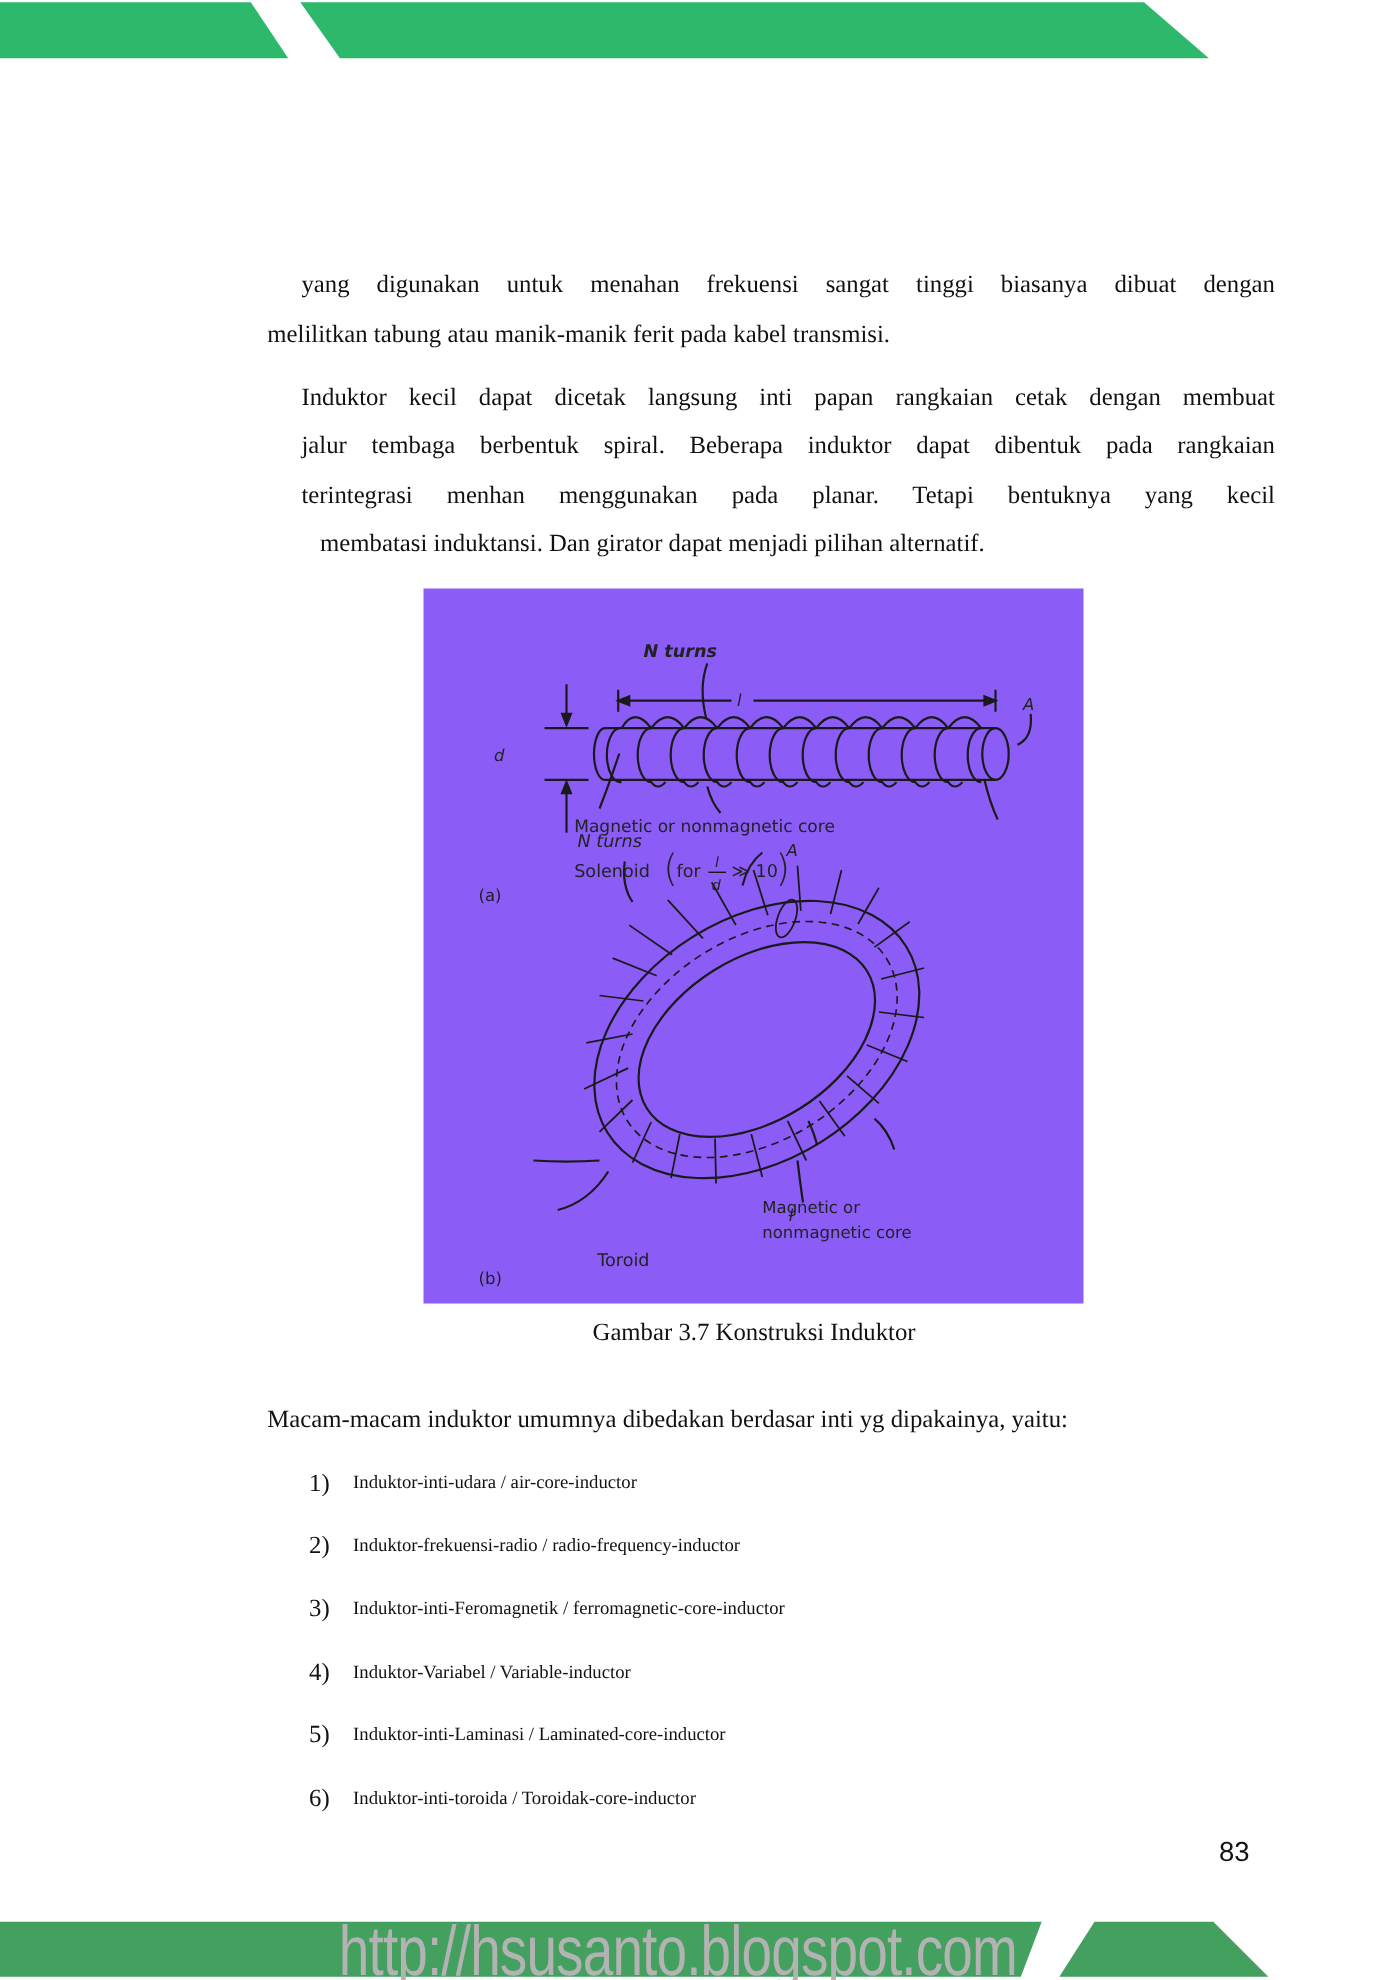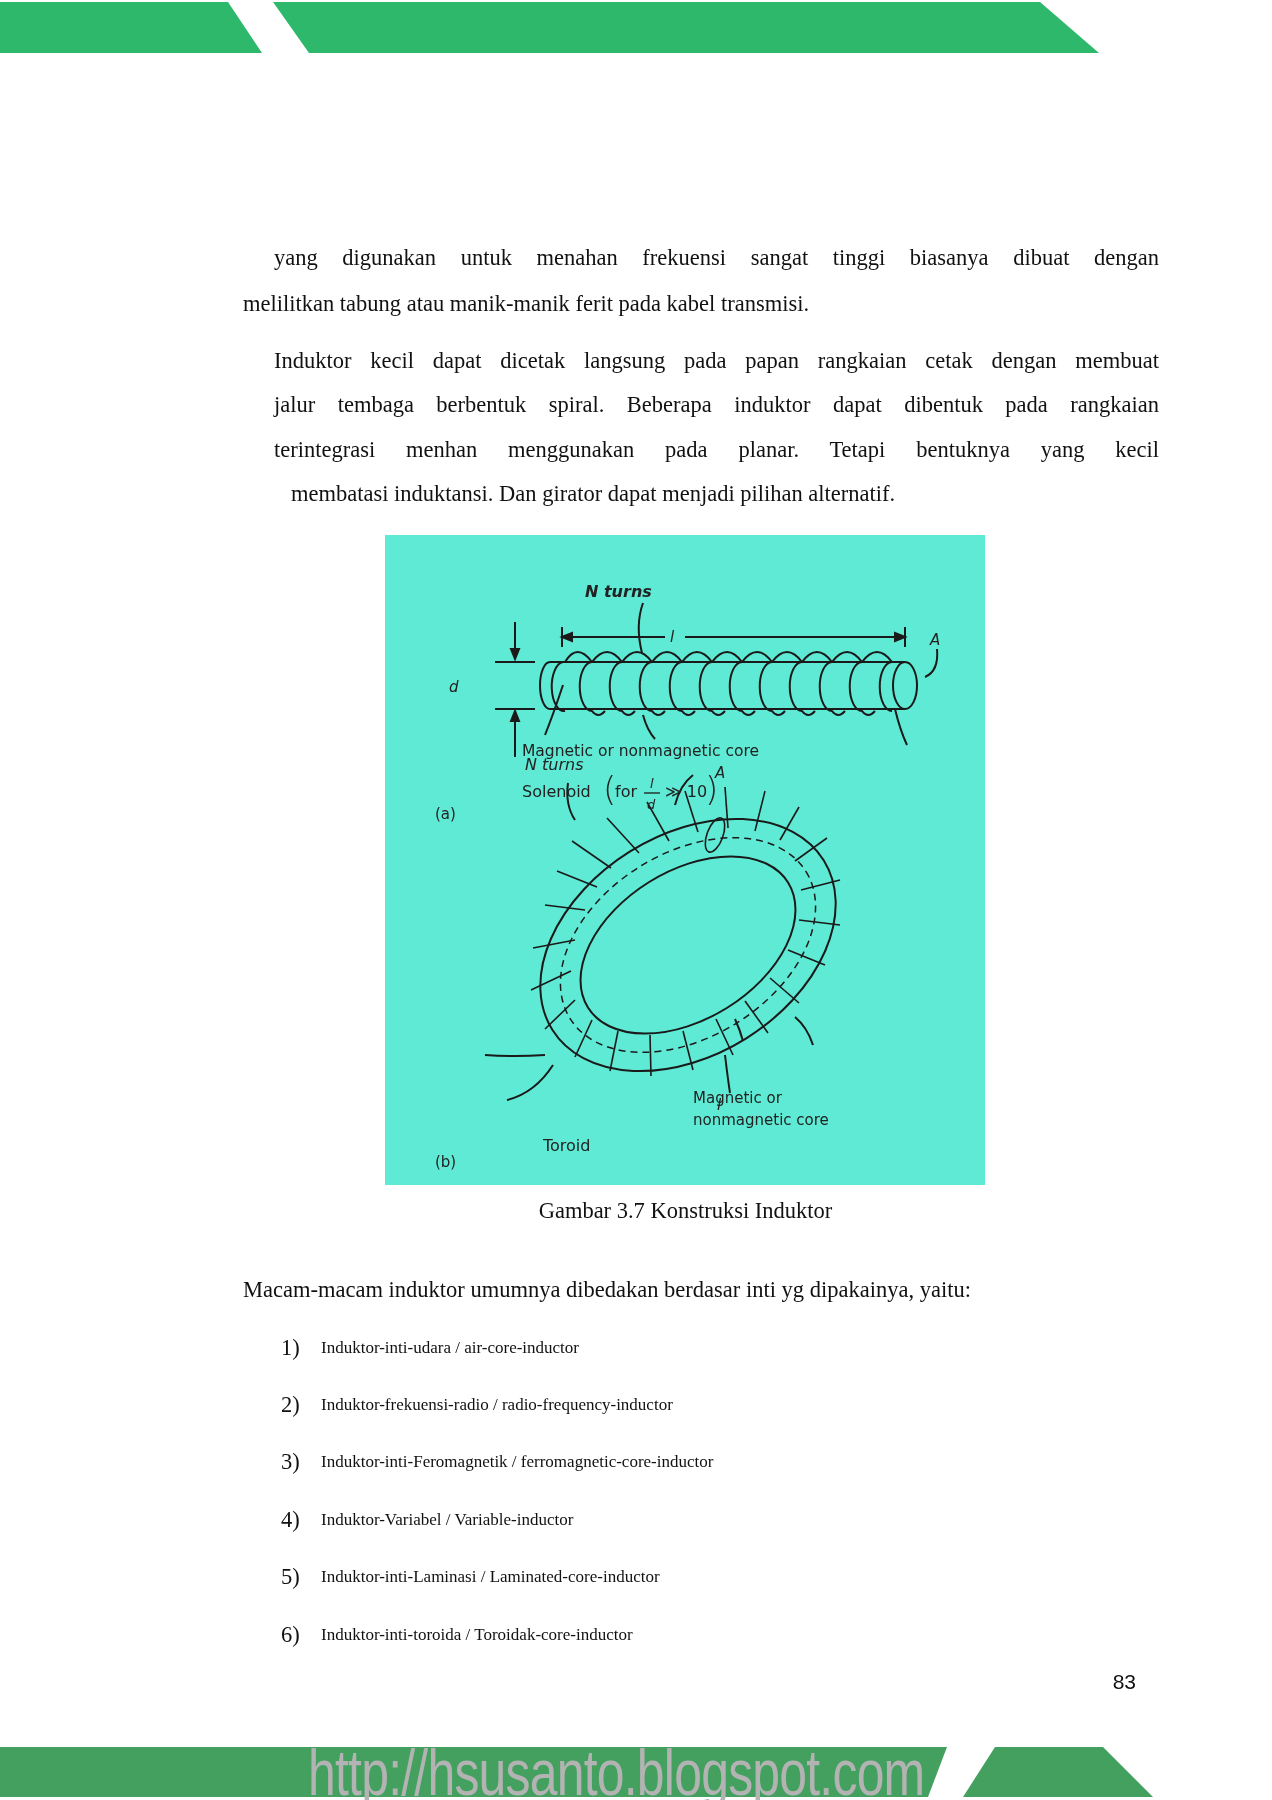--- a/index.html
+++ b/index.html
@@ -6,42 +6,42 @@
   body { width:1272px; height:1800px; position:relative; background:#ffffff; overflow:hidden;
          font-family:"Liberation Serif", serif; color:#111; }
   .band { position:absolute; left:0; top:0; width:1272px; }
   .para-line { position:absolute; left:243px; width:885px; font-size:22.5px; line-height:26px;
                white-space:nowrap; }
   .justify { text-align:justify; text-align-last:justify;margin-left:31px; }
   .caption { position:absolute; left:243px; width:885px; text-align:center; font-size:22.5px; line-height:26px; }
   .list-num { position:absolute; left:281px; font-size:22.5px; line-height:26px; }
   .list-text { position:absolute; left:321px; font-size:17px; line-height:26px; white-space:nowrap; }
   .page-num { position:absolute; left:1096px; top:1670px; width:40px; text-align:right;
-              font-family:"Liberation Sans", sans-serif; font-size:21px; }
+              font-family:"Liberation Sans", sans-serif; font-size:25px; }
   .watermark { position:absolute; left:308px; top:1738px; font-family:"Liberation Sans", sans-serif;
                font-size:64px; color:#b3b3b3; letter-spacing:-1px; transform:scaleX(0.78);
                transform-origin:left top; white-space:nowrap; line-height:70px; }
-  .figure { position:absolute; left:385px; top:535px; width:600px; height:650px; background:#5eead4; }
+  .figure { position:absolute; left:385px; top:535px; width:600px; height:650px; background:#8b5cf6; }
   .fig-text { font-family:"DejaVu Sans", sans-serif; fill:#222; }
 </style>
 </head>
 <body>
 
 <svg class="band" width="1272" height="60" viewBox="0 0 1272 60">
   <polygon points="0,2 228,2 262,53 0,53" fill="#2eb86c"></polygon>
   <polygon points="273,2 1040,2 1099,53 309,53" fill="#2eb86c"></polygon>
 </svg>
 
 <div>
   <div class="para-line justify" style="top:245px;">yang digunakan untuk menahan frekuensi sangat tinggi biasanya dibuat dengan</div>
   <div class="para-line" style="top:291px;">melilitkan tabung atau manik-manik ferit pada kabel transmisi.</div>
 </div>
 
 <div>
-  <div class="para-line justify" style="top:348px;">Induktor kecil dapat dicetak langsung pada papan rangkaian cetak dengan membuat</div>
+  <div class="para-line justify" style="top:348px;">Induktor kecil dapat dicetak langsung inti papan rangkaian cetak dengan membuat</div>
   <div class="para-line justify" style="top:392px;">jalur tembaga berbentuk spiral. Beberapa induktor dapat dibentuk pada rangkaian</div>
   <div class="para-line justify" style="top:437px;">terintegrasi menhan menggunakan pada planar. Tetapi bentuknya yang kecil</div>
   <div class="para-line" style="top:481px;margin-left:48px;">membatasi induktansi. Dan girator dapat menjadi pilihan alternatif.</div>
 </div>
 
 <div class="figure">
   <svg width="600" height="650" viewBox="0 0 600 650">
     <g stroke="#1a1a1a" fill="none" stroke-width="2">
 
       <line x1="177" y1="92" x2="177" y2="112"></line>

